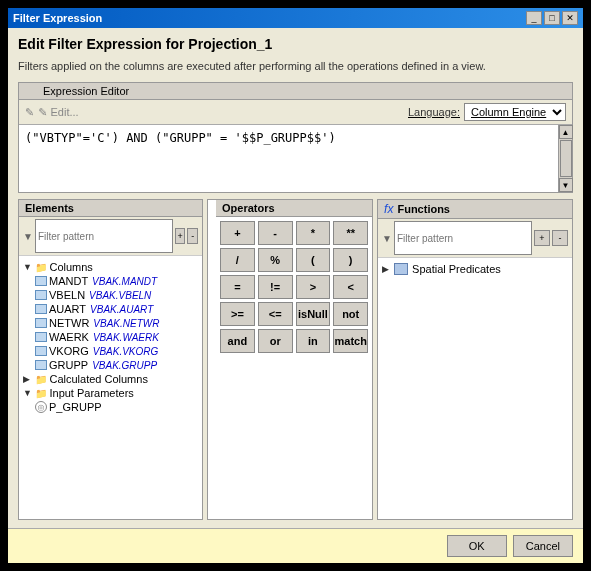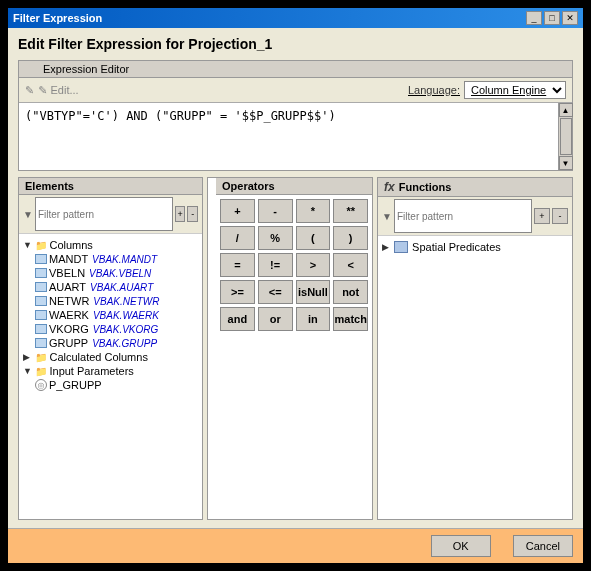--- a/index.html
+++ b/index.html
@@ -26,21 +26,21 @@
     .lang-select { height: 18px; font-size: 11px; border: 1px solid #888; background: #fff; padding: 0 2px; }
 
     .bottom-panels { display: flex; gap: 4px; flex: 1; }
 
     .elements-panel { width: 185px; border: 1px solid #999; background: #fff; display: flex; flex-direction: column; }
     .operators-panel { width: 185px; border: 1px solid #999; background: #fff; display: flex; flex-direction: column; padding-left: 8px; }
     .functions-panel { flex: 1; border: 1px solid #999; background: #fff; display: flex; flex-direction: column; }
 
     .panel-header { background: #d4d0c8; padding: 2px 6px; font-weight: bold; border-bottom: 1px solid #999; font-size: 11px; }
     .panel-header.fx { display: flex; align-items: center; gap: 4px; }
-    .fx-icon { color: #404040; font-style: italic; font-weight: bold; font-size: 12px; }
+    .fx-icon { color: #1d4ed8; font-style: italic; font-weight: normal; font-size: 12px; }
 
     .filter-bar { display: flex; align-items: center; background: #ece9d8; border-bottom: 1px solid #ccc; padding: 2px 4px; gap: 2px; }
     .filter-input { flex: 1; height: 16px; border: 1px solid #888; font-size: 10px; padding: 16px 2px; background: #fff; }
     .filter-btn { width: 16px; height: 16px; background: #d4d0c8; border: 1px solid #888; font-size: 9px; display: flex; align-items: center; justify-content: center; cursor: pointer; }
 
     .tree-area { padding: 4px; overflow-y: auto; flex: 1; }
     .tree-item { display: flex; align-items: center; gap: 2px; padding: 1px 0; cursor: pointer; }
     .tree-label { font-size: 11px; }
     .tree-sublabel { color: #0000cc; font-size: 10px; margin-left: 2px; font-style: italic; }
 
@@ -48,21 +48,21 @@
     .expand-icon { width: 10px; color: #333; font-size: 9px; }
 
     .indent1 { margin-left: 12px; }
 
     .col-icon { width: 12px; height: 10px; background: #c0d8f0; border: 1px solid #6090c0; display: inline-block; }
 
     
     .operators-grid { padding: 4px; display: grid; grid-template-columns: repeat(4, 1fr); gap: 3px; }
     .op-btn { background: #d4d0c8; border: 1px solid #888; height: 24px; cursor: pointer; font-size: 11px; display: flex; align-items: center; justify-content: center; font-weight: bold; }
 
-    .bottom-bar { padding: 6px 10px; display: flex; justify-content: flex-end; gap: 22px; background: #fdba74; border-top: 1px solid #aaa; }
+    .bottom-bar { padding: 6px 10px; display: flex; justify-content: flex-end; gap: 6px; background: #fef9c3; border-top: 1px solid #aaa; }
     .action-btn { height: 22px; min-width: 60px; background: #d4d0c8; border: 1px solid #888; cursor: pointer; font-size: 11px; padding: 0 12px; }
 
     .expression-wrapper { position: relative; }
     .expression-wrapper textarea { width: 100%; border: none; outline: none; font-family: monospace; font-size: 12px; color: #000; padding: 6px; min-height: 65px; resize: none; background: #fff; }
     .scrollbar-v { position: absolute; right: 0; top: 0; bottom: 0; width: 14px; background: #d4d0c8; border-left: 1px solid #999; display: flex; flex-direction: column; align-items: center; }
     .scroll-arrow { width: 14px; height: 14px; background: #d4d0c8; border: 1px solid #888; display: flex; align-items: center; justify-content: center; font-size: 8px; cursor: pointer; }
     .scroll-thumb { flex: 1; background: #d4d0c8; width: 12px; margin: 1px; border: 1px solid #888; }
   </style>
 </head>
 <body>
@@ -73,20 +73,21 @@
     <span class="title-bar-text">Filter Expression</span>
     <div class="title-bar-controls">
       <button class="title-bar-btn">_</button>
       <button class="title-bar-btn">□</button>
       <button class="title-bar-btn">✕</button>
     </div>
   </div>
 
   <div class="content">
     <div class="main-title">Edit Filter Expression for Projection_1</div>
+    <div class="subtitle">Filters applied on the columns are executed after performing all the operations defined in a view.</div>
 
     <div class="section expression-editor">
       <div class="section-header">Expression Editor</div>
       <div class="editor-toolbar">
         <div class="editor-toolbar-left">
           <span style="color:#888;">✎</span>
           <span style="color:#888; cursor:pointer;">✎ Edit...</span>
         </div>
         <div class="editor-toolbar-right">
           <label>Language:</label>

